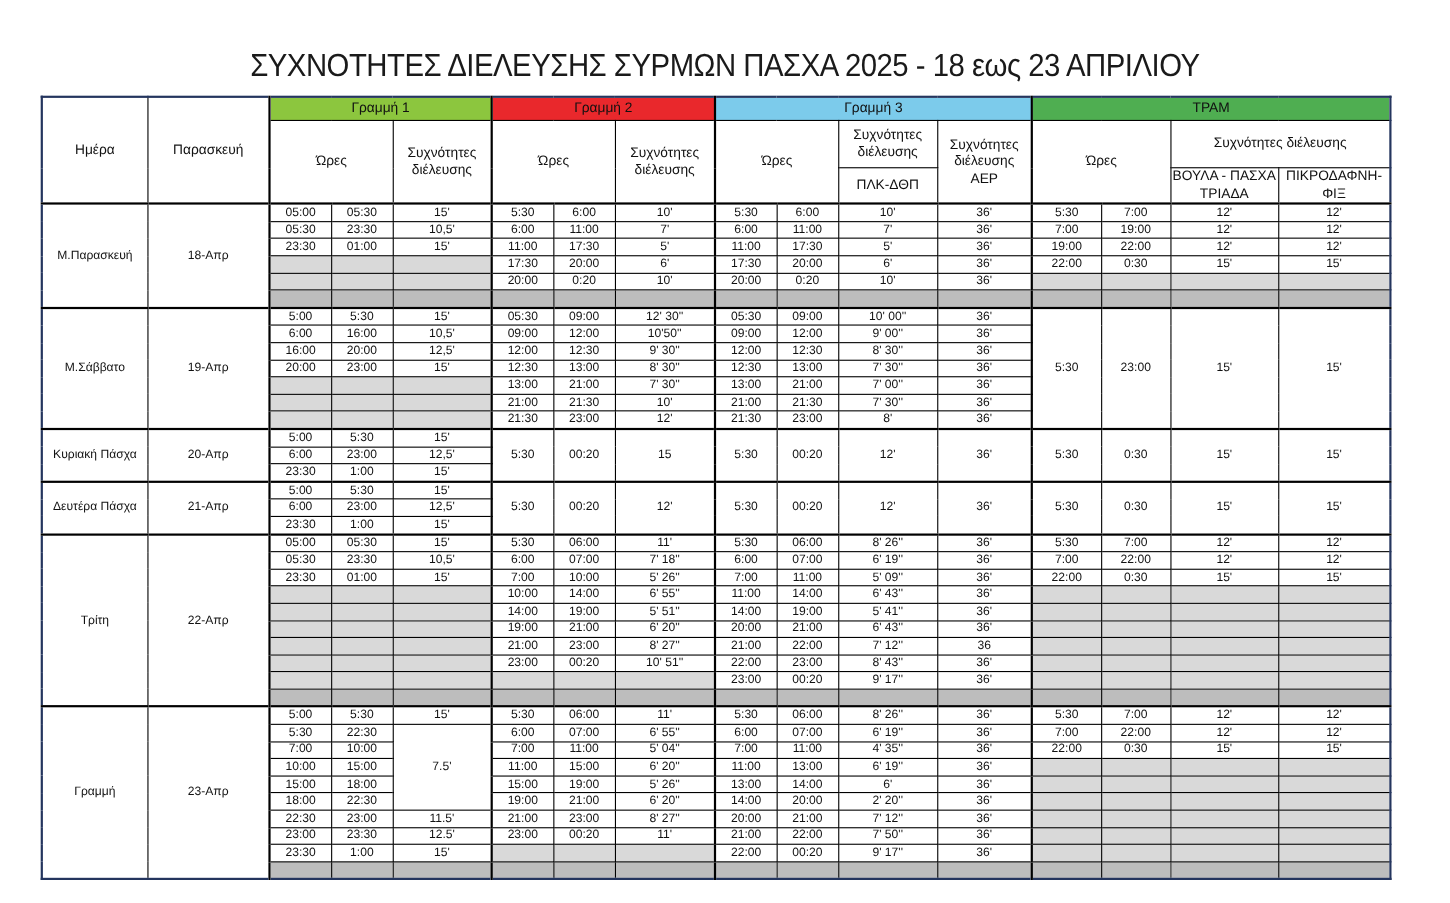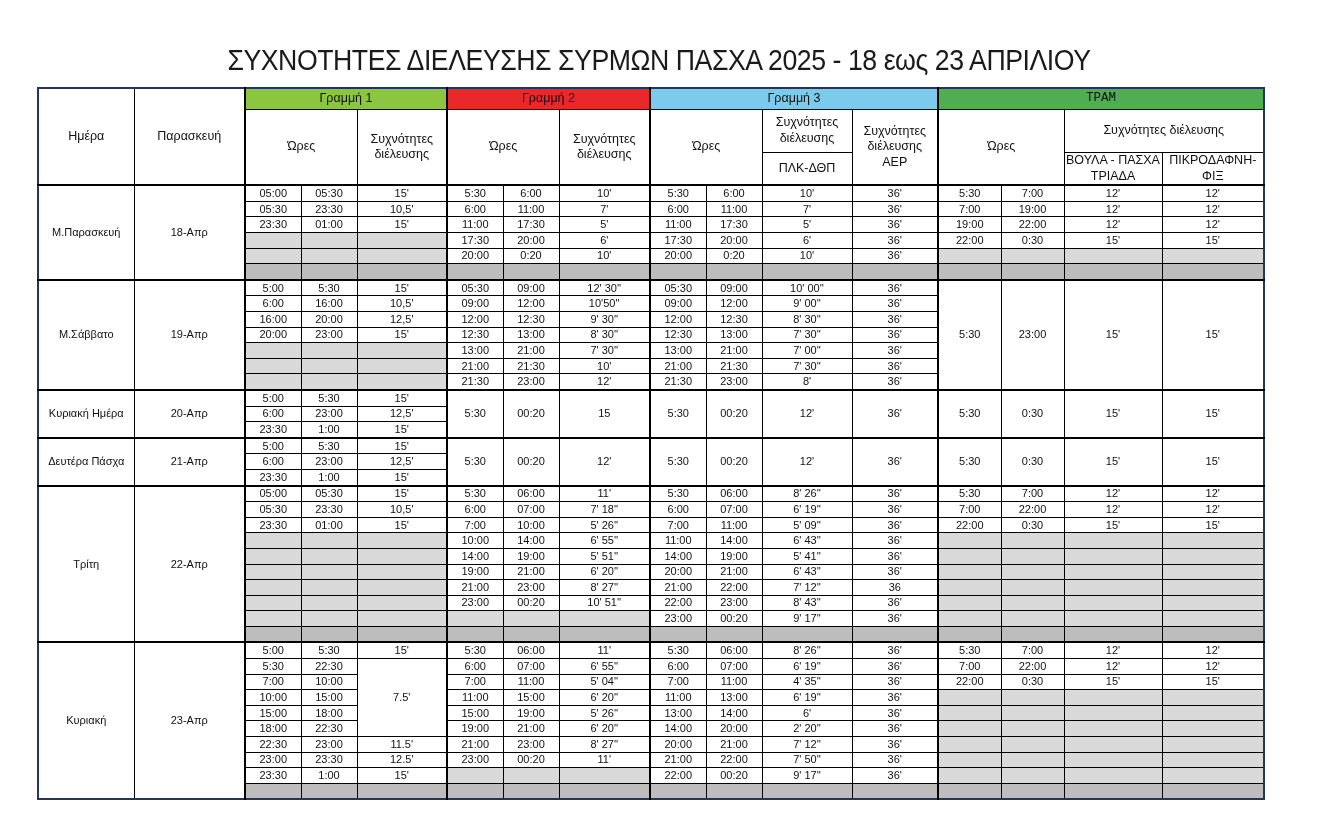--- a/index.html
+++ b/index.html
@@ -5,21 +5,21 @@
   html,body{margin:0;padding:0;background:#fff;}
   .page{width:1318px;height:821px;background:#fff;position:relative;font-family:"Liberation Sans",sans-serif;color:#111;overflow:hidden;border-radius:19px;}
   .title{margin:44px 0 10px 0;text-align:center;font-size:29px;font-weight:500;color:#1a1a1a;transform:scaleX(0.92);letter-spacing:-0.5px;white-space:nowrap;}
   table.sched{border-collapse:collapse;table-layout:fixed;margin-left:37px;border:2px solid #24355E;}
   .sched th,.sched td{border:1px solid #000;padding:0;overflow:hidden;text-align:center;vertical-align:middle;}
   .sched thead th{font-weight:400;font-size:12.5px;line-height:1.25;background:#fff;}
   tr.band th{height:20px;font-size:12.5px;}
   .c1{background:#8CC63E !important;}
   .c2{background:#E9282C !important;}
   .c3{background:#7CCBEB !important;}
-  .c4{background:#4FAE51 !important;font-family:Liberation Mono, monospace;}
+  .c4{background:#4FAE51 !important;}
   .hours{font-size:13px;margin-top:32px;}
   .rB th{height:42px;}
   .rC th{height:28px;}
   .sched tbody td{font-size:11px;line-height:13px;height:14.6px;background:#fff;}
   .daycell{font-size:12.5px;}
   .datecell{font-size:12.5px;}
   .m{font-size:12px;}
   .tt{font-size:12px;}
   .g{background:#D9D9D9 !important;}
   .gd{background:#BDBDBD !important;}
@@ -264,21 +264,21 @@
           <td class="g"></td>
           <td class="thl">21:30</td>
           <td>23:00</td>
           <td>12'</td>
           <td class="thl">21:30</td>
           <td>23:00</td>
           <td>8'</td>
           <td>36'</td>
         </tr>
         <tr class="sec">
-          <td rowspan="3" class="daycell">Κυριακή Ημέρα</td>
+          <td rowspan="3" class="daycell">Κυριακή Πάσχα</td>
           <td rowspan="3" class="datecell">20-Απρ</td>
           <td class="thl">5:00</td>
           <td>5:30</td>
           <td>15'</td>
           <td rowspan="3" class="m thl">5:30</td>
           <td rowspan="3" class="m">00:20</td>
           <td rowspan="3" class="m">15</td>
           <td rowspan="3" class="m thl">5:30</td>
           <td rowspan="3" class="m">00:20</td>
           <td rowspan="3" class="m">12'</td>
@@ -482,21 +482,21 @@
           <td class="gd thl"></td>
           <td class="gd"></td>
           <td class="gd"></td>
           <td class="gd"></td>
           <td class="gd thl"></td>
           <td class="gd"></td>
           <td class="gd"></td>
           <td class="gd"></td>
         </tr>
         <tr class="sec">
-          <td rowspan="10" class="daycell">Κυριακή</td>
+          <td rowspan="10" class="daycell">Γραμμή</td>
           <td rowspan="10" class="datecell">23-Απρ</td>
           <td class="thl">5:00</td>
           <td>5:30</td>
           <td>15'</td>
           <td class="thl">5:30</td>
           <td>06:00</td>
           <td>11'</td>
           <td class="thl">5:30</td>
           <td>06:00</td>
           <td>8' 26''</td>

